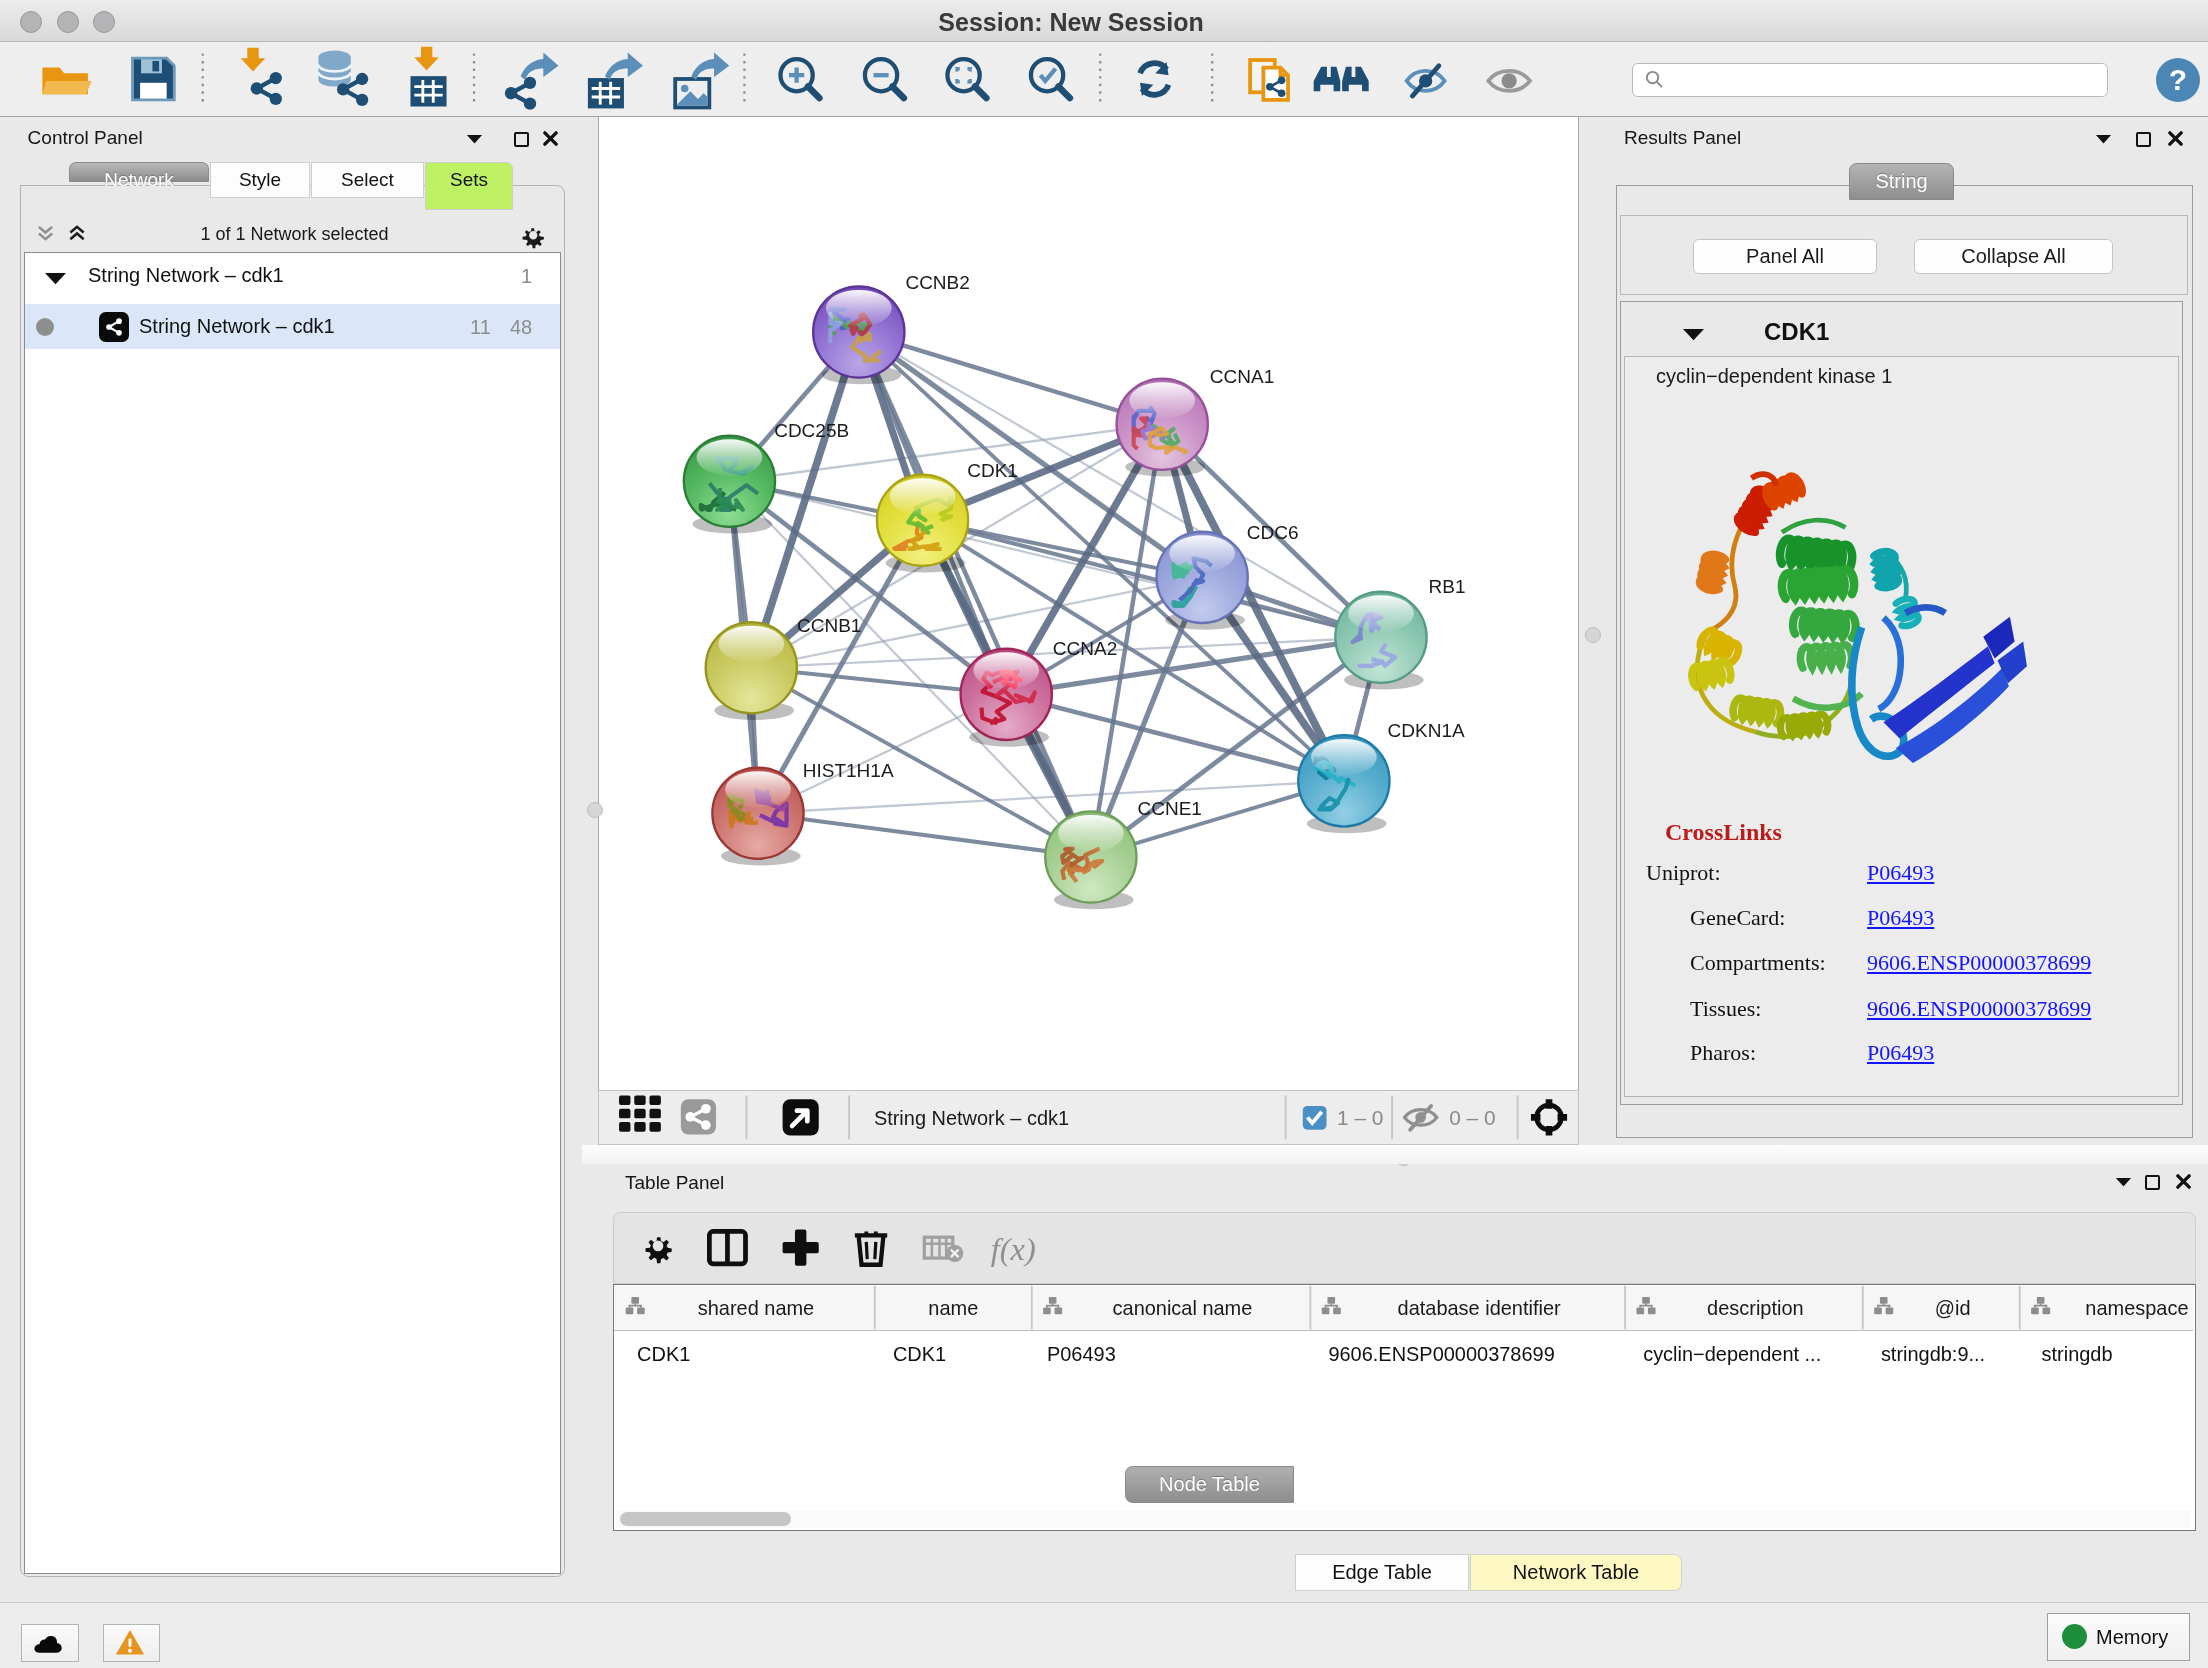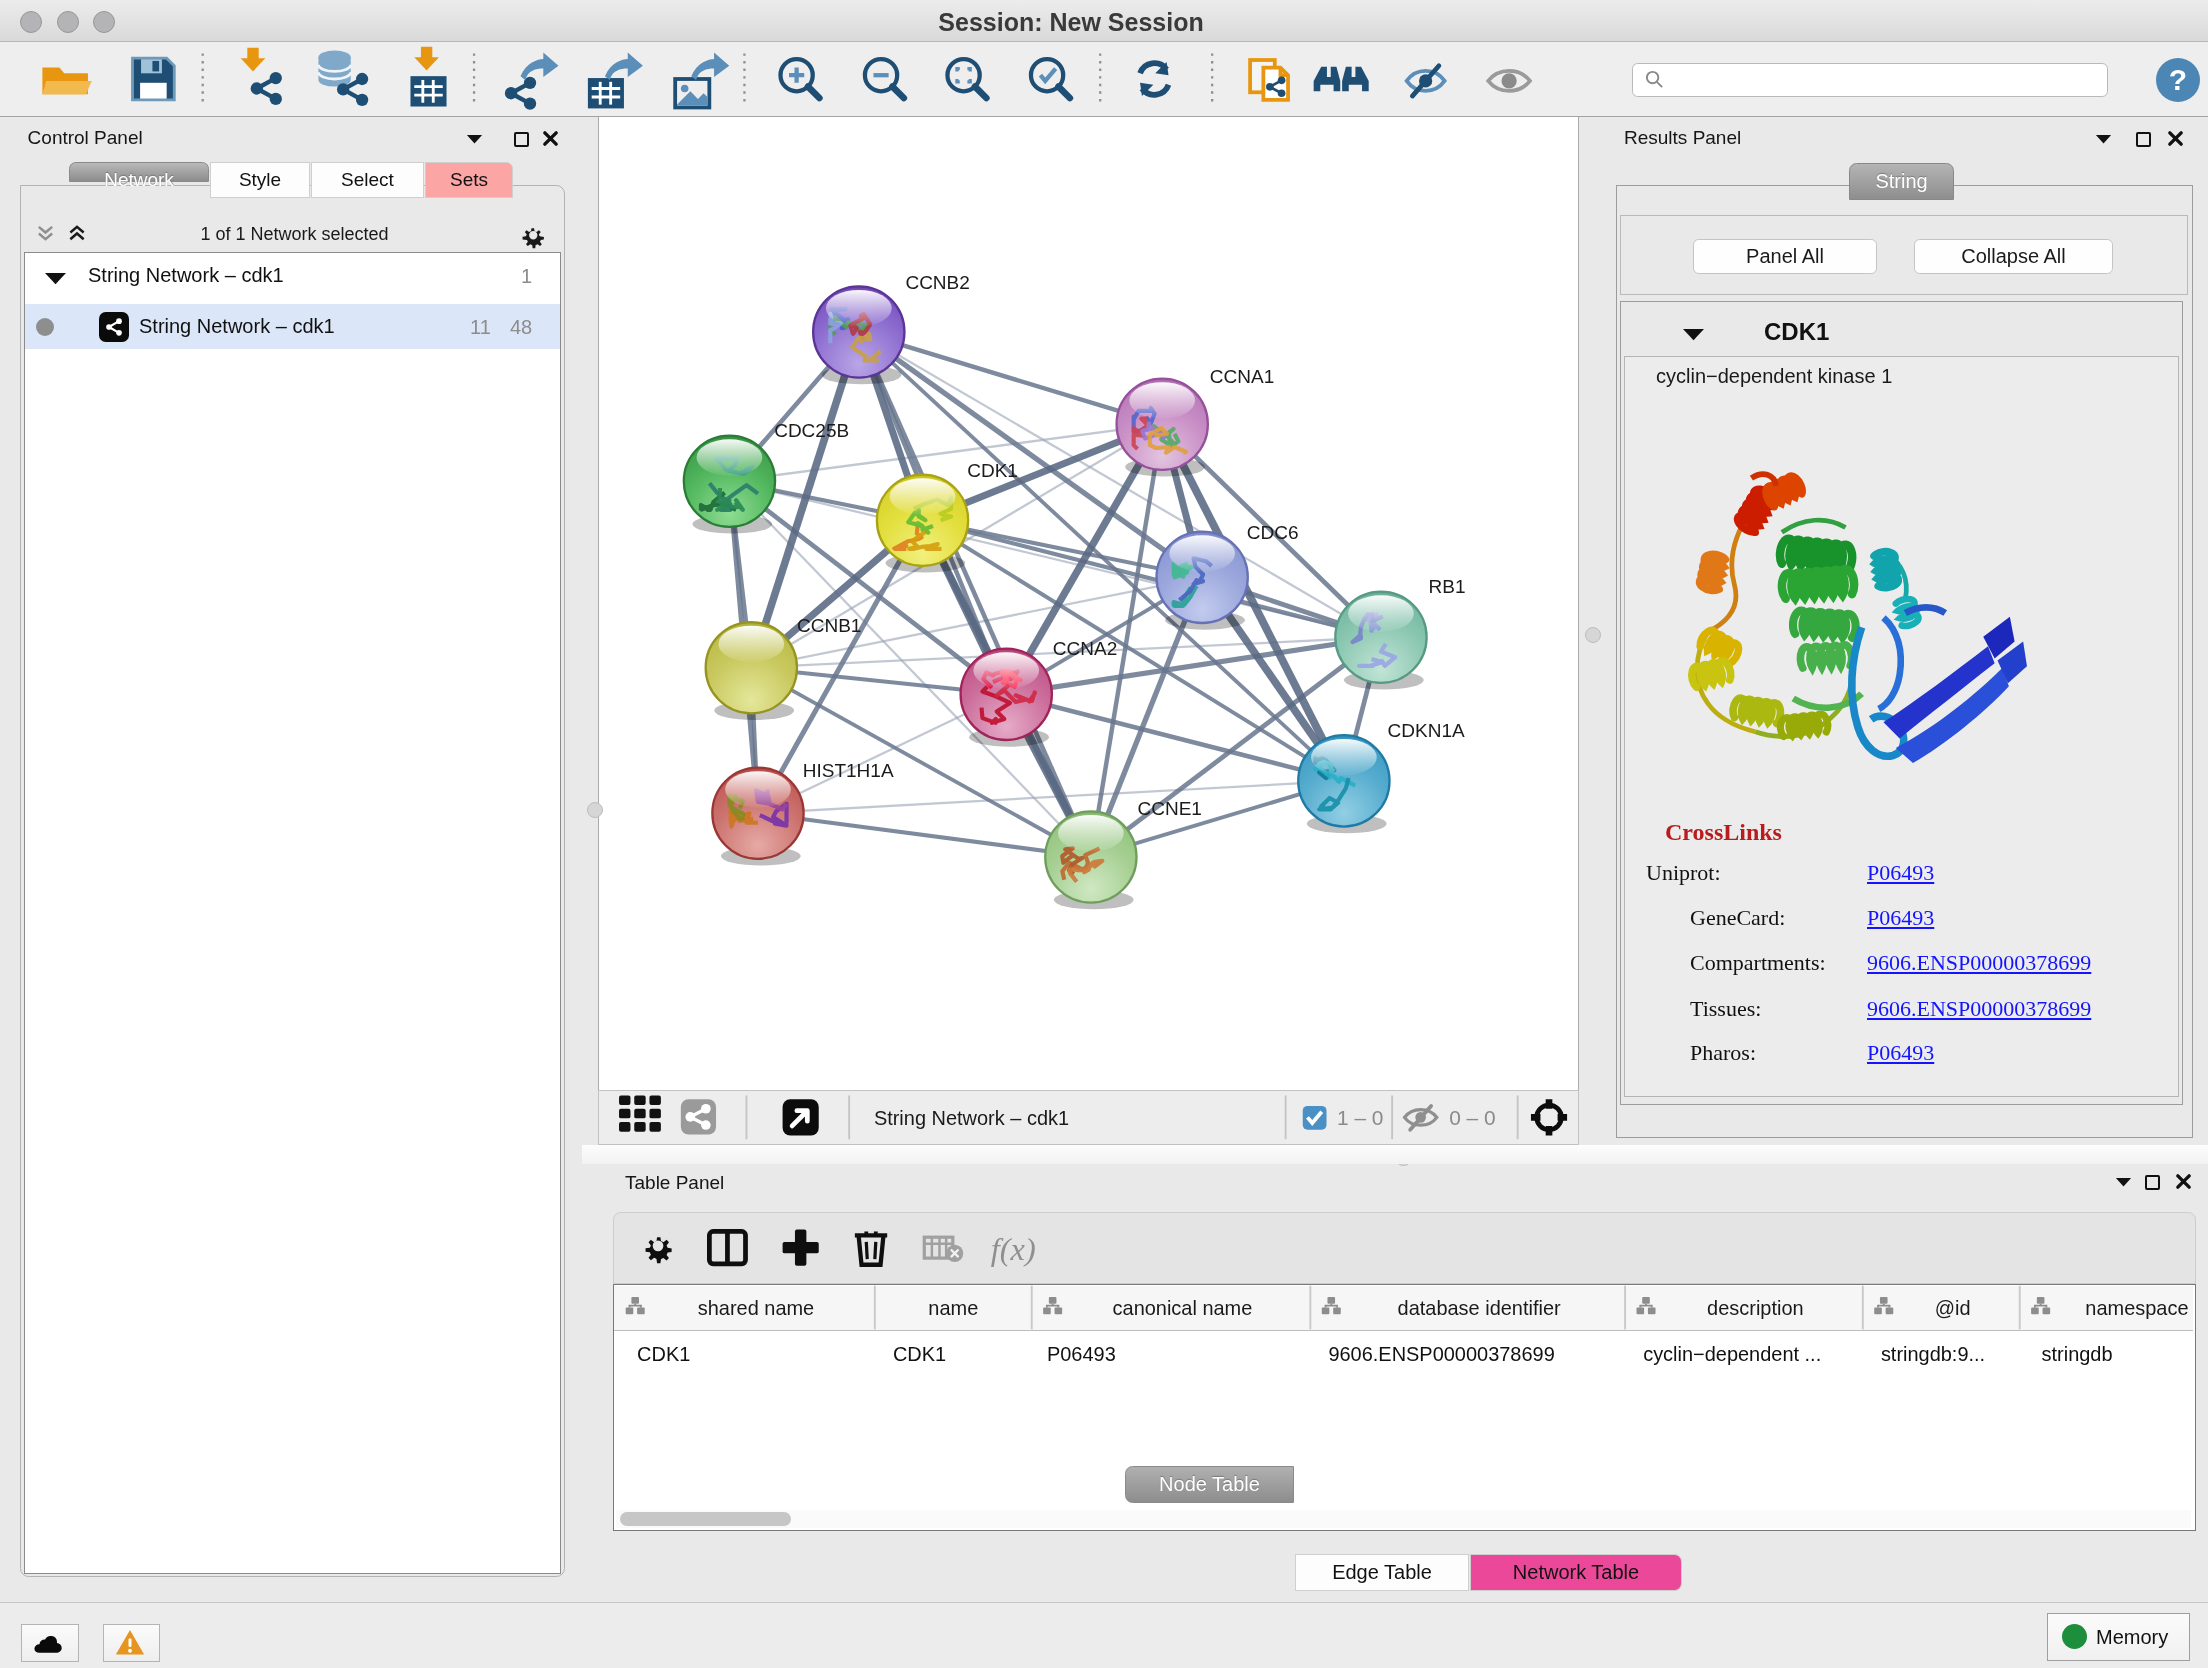--- a/index.html
+++ b/index.html
@@ -210,21 +210,21 @@
   <path d="M3 3 L15 15 M15 3 L3 15" stroke="#111" stroke-width="3.6" stroke-linecap="round"></path>
 </svg>
 
 <div class="abs" style="z-index:5;left:69px;top:162px;width:140px;height:20px;border-radius:6.7px 6.7px 0 0;
      background:linear-gradient(#b9b9b9,#8c8c8c);border:1px solid #8a8a8a;box-sizing:border-box;
      color:#fff;text-align:center;font-size:19px;line-height:34px;text-shadow:0 -1px 1px #777;">Network</div>
 <div class="abs" style="z-index:5;left:210px;top:162px;width:100px;height:36px;background:#fdfdfd;border:1px solid #cfcfcf;box-sizing:border-box;
      color:#111;text-align:center;font-size:19px;line-height:34px;">Style</div>
 <div class="abs" style="z-index:5;left:311px;top:162px;width:113px;height:36px;background:#fdfdfd;border:1px solid #cfcfcf;box-sizing:border-box;
      color:#111;text-align:center;font-size:19px;line-height:34px;">Select</div>
-<div class="abs" style="z-index:5;left:425px;top:162px;width:88px;height:36px;background:#fca5a5;border:1px solid #cfcfcf;border-radius:0 6.7px 0 0;box-sizing:border-box;
+<div class="abs" style="z-index:5;left:425px;top:162px;width:88px;height:48px;background:#bef264;border:1px solid #cfcfcf;border-radius:0 6.7px 0 0;box-sizing:border-box;
      color:#111;text-align:center;font-size:19px;line-height:34px;">Sets</div>
 
 <div class="abs" style="left:20px;top:185px;width:545px;height:1392px;background:#e9e9e9;
      border:1px solid #b2b2b2;border-radius:0 8.6px 8.6px 8.6px;box-sizing:border-box;"></div>
 
 <svg class="abs" style="left:36px;top:224px;" width="19" height="19" viewBox="0 0 20 20">
   <path d="M3 3 L10 9 L17 3 M3 10 L10 16 L17 10" fill="none" stroke="#8f8f8f" stroke-width="2.6"></path>
 </svg>
 <svg class="abs" style="left:67px;top:224px;" width="20" height="19" viewBox="0 0 20 20">
   <path d="M3 9 L10 3 L17 9 M3 16 L10 10 L17 16" fill="none" stroke="#1a1a1a" stroke-width="2.6"></path>
@@ -747,21 +747,21 @@
   </svg>
 
 <div class="abs" style="left:616px;top:1510px;width:1575px;height:18px;background:#fafafa;"></div>
 <div class="abs" style="left:620px;top:1512px;width:171px;height:14.3px;background:#c6c6c6;border-radius:7.6px;"></div>
 
 <div class="abs" style="z-index:5;left:1125px;top:1466px;width:169px;height:37px;border-radius:7.6px 0 0 7.6px;
      background:linear-gradient(#b0b0b0,#8d8d8d);border:1px solid #8a8a8a;box-sizing:border-box;
      color:#fff;text-align:center;font-size:20px;line-height:35px;text-shadow:0 -1px 1px #777;">Node Table</div>
 <div class="abs" style="z-index:5;left:1295px;top:1554px;width:174px;height:37px;background:#fdfdfd;border:1px solid #cfcfcf;box-sizing:border-box;
      color:#111;text-align:center;font-size:20px;line-height:35px;">Edge Table</div>
-<div class="abs" style="z-index:5;left:1470px;top:1554px;width:212px;height:37px;border-radius:0 7.6px 7.6px 0;background:#ec4899;border:1px solid #cfcfcf;box-sizing:border-box;
+<div class="abs" style="z-index:5;left:1470px;top:1554px;width:212px;height:37px;border-radius:0 7.6px 7.6px 0;background:#fef9c3;border:1px solid #cfcfcf;box-sizing:border-box;
      color:#111;text-align:center;font-size:20px;line-height:35px;">Network Table</div>
 
 <div class="abs" style="left:0;top:1602px;width:2208px;height:67px;background:#ececec;border-top:1px solid #c6c6c6;"></div>
 <div class="abs" style="left:21px;top:1624px;width:56px;height:36px;background:linear-gradient(#fbfbfb,#eeeeee);border:1px solid #b4b4b4;"></div>
 <svg class="abs" style="left:31px;top:1632px;" width="34" height="23" viewBox="0 0 36 24">
   <path fill="#0a0a0a" d="M27.5 10.2a6.6 6.6 0 0 0-12.6-2A5.4 5.4 0 0 0 9 13.6 5.2 5.2 0 0 0 3.6 18.6c0 2.9 2.4 4.4 5.3 4.4h17.6c3.3 0 6-2.2 6-5.4 0-3-2.2-5.1-5-5.4z" transform="scale(1,0.95)"></path>
 </svg>
 <div class="abs" style="left:103px;top:1624px;width:55px;height:36px;background:linear-gradient(#fbfbfb,#eeeeee);border:1px solid #b4b4b4;"></div>
 <svg class="abs" style="left:114px;top:1628px;" width="32" height="29.5" viewBox="0 0 34 31">
   <path d="M17 2 L32 28 L2 28 Z" fill="#e59520"></path>

